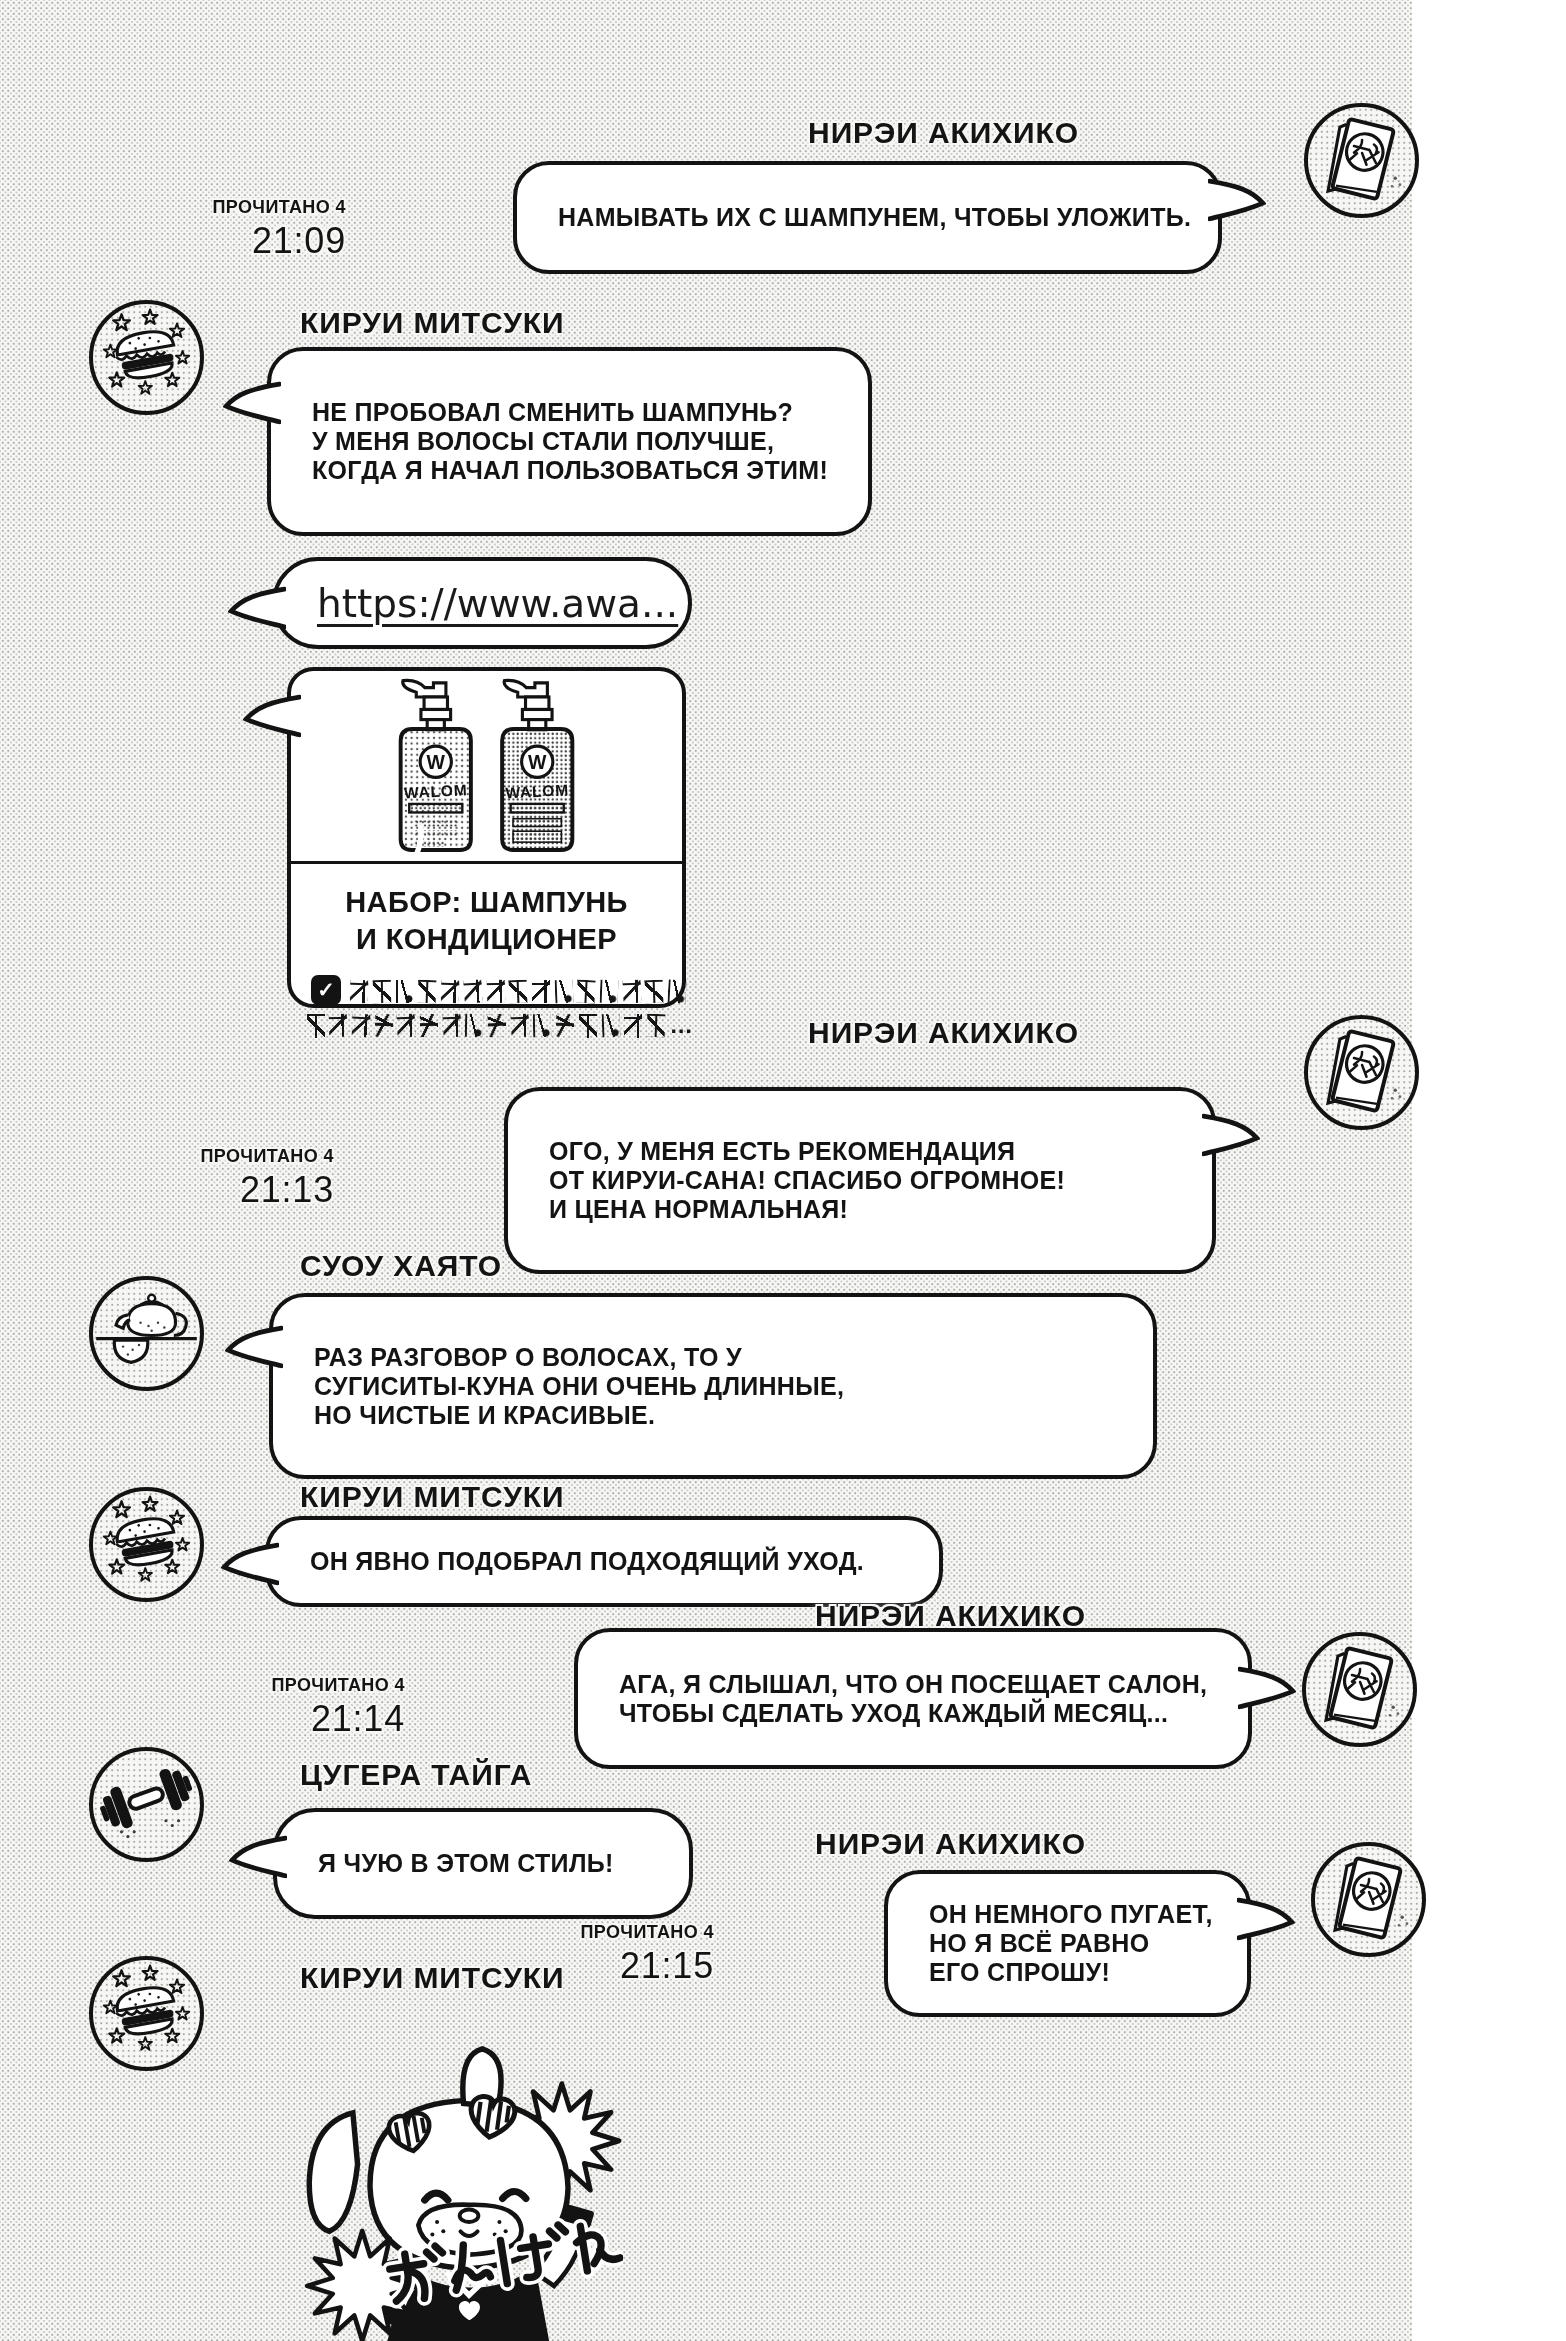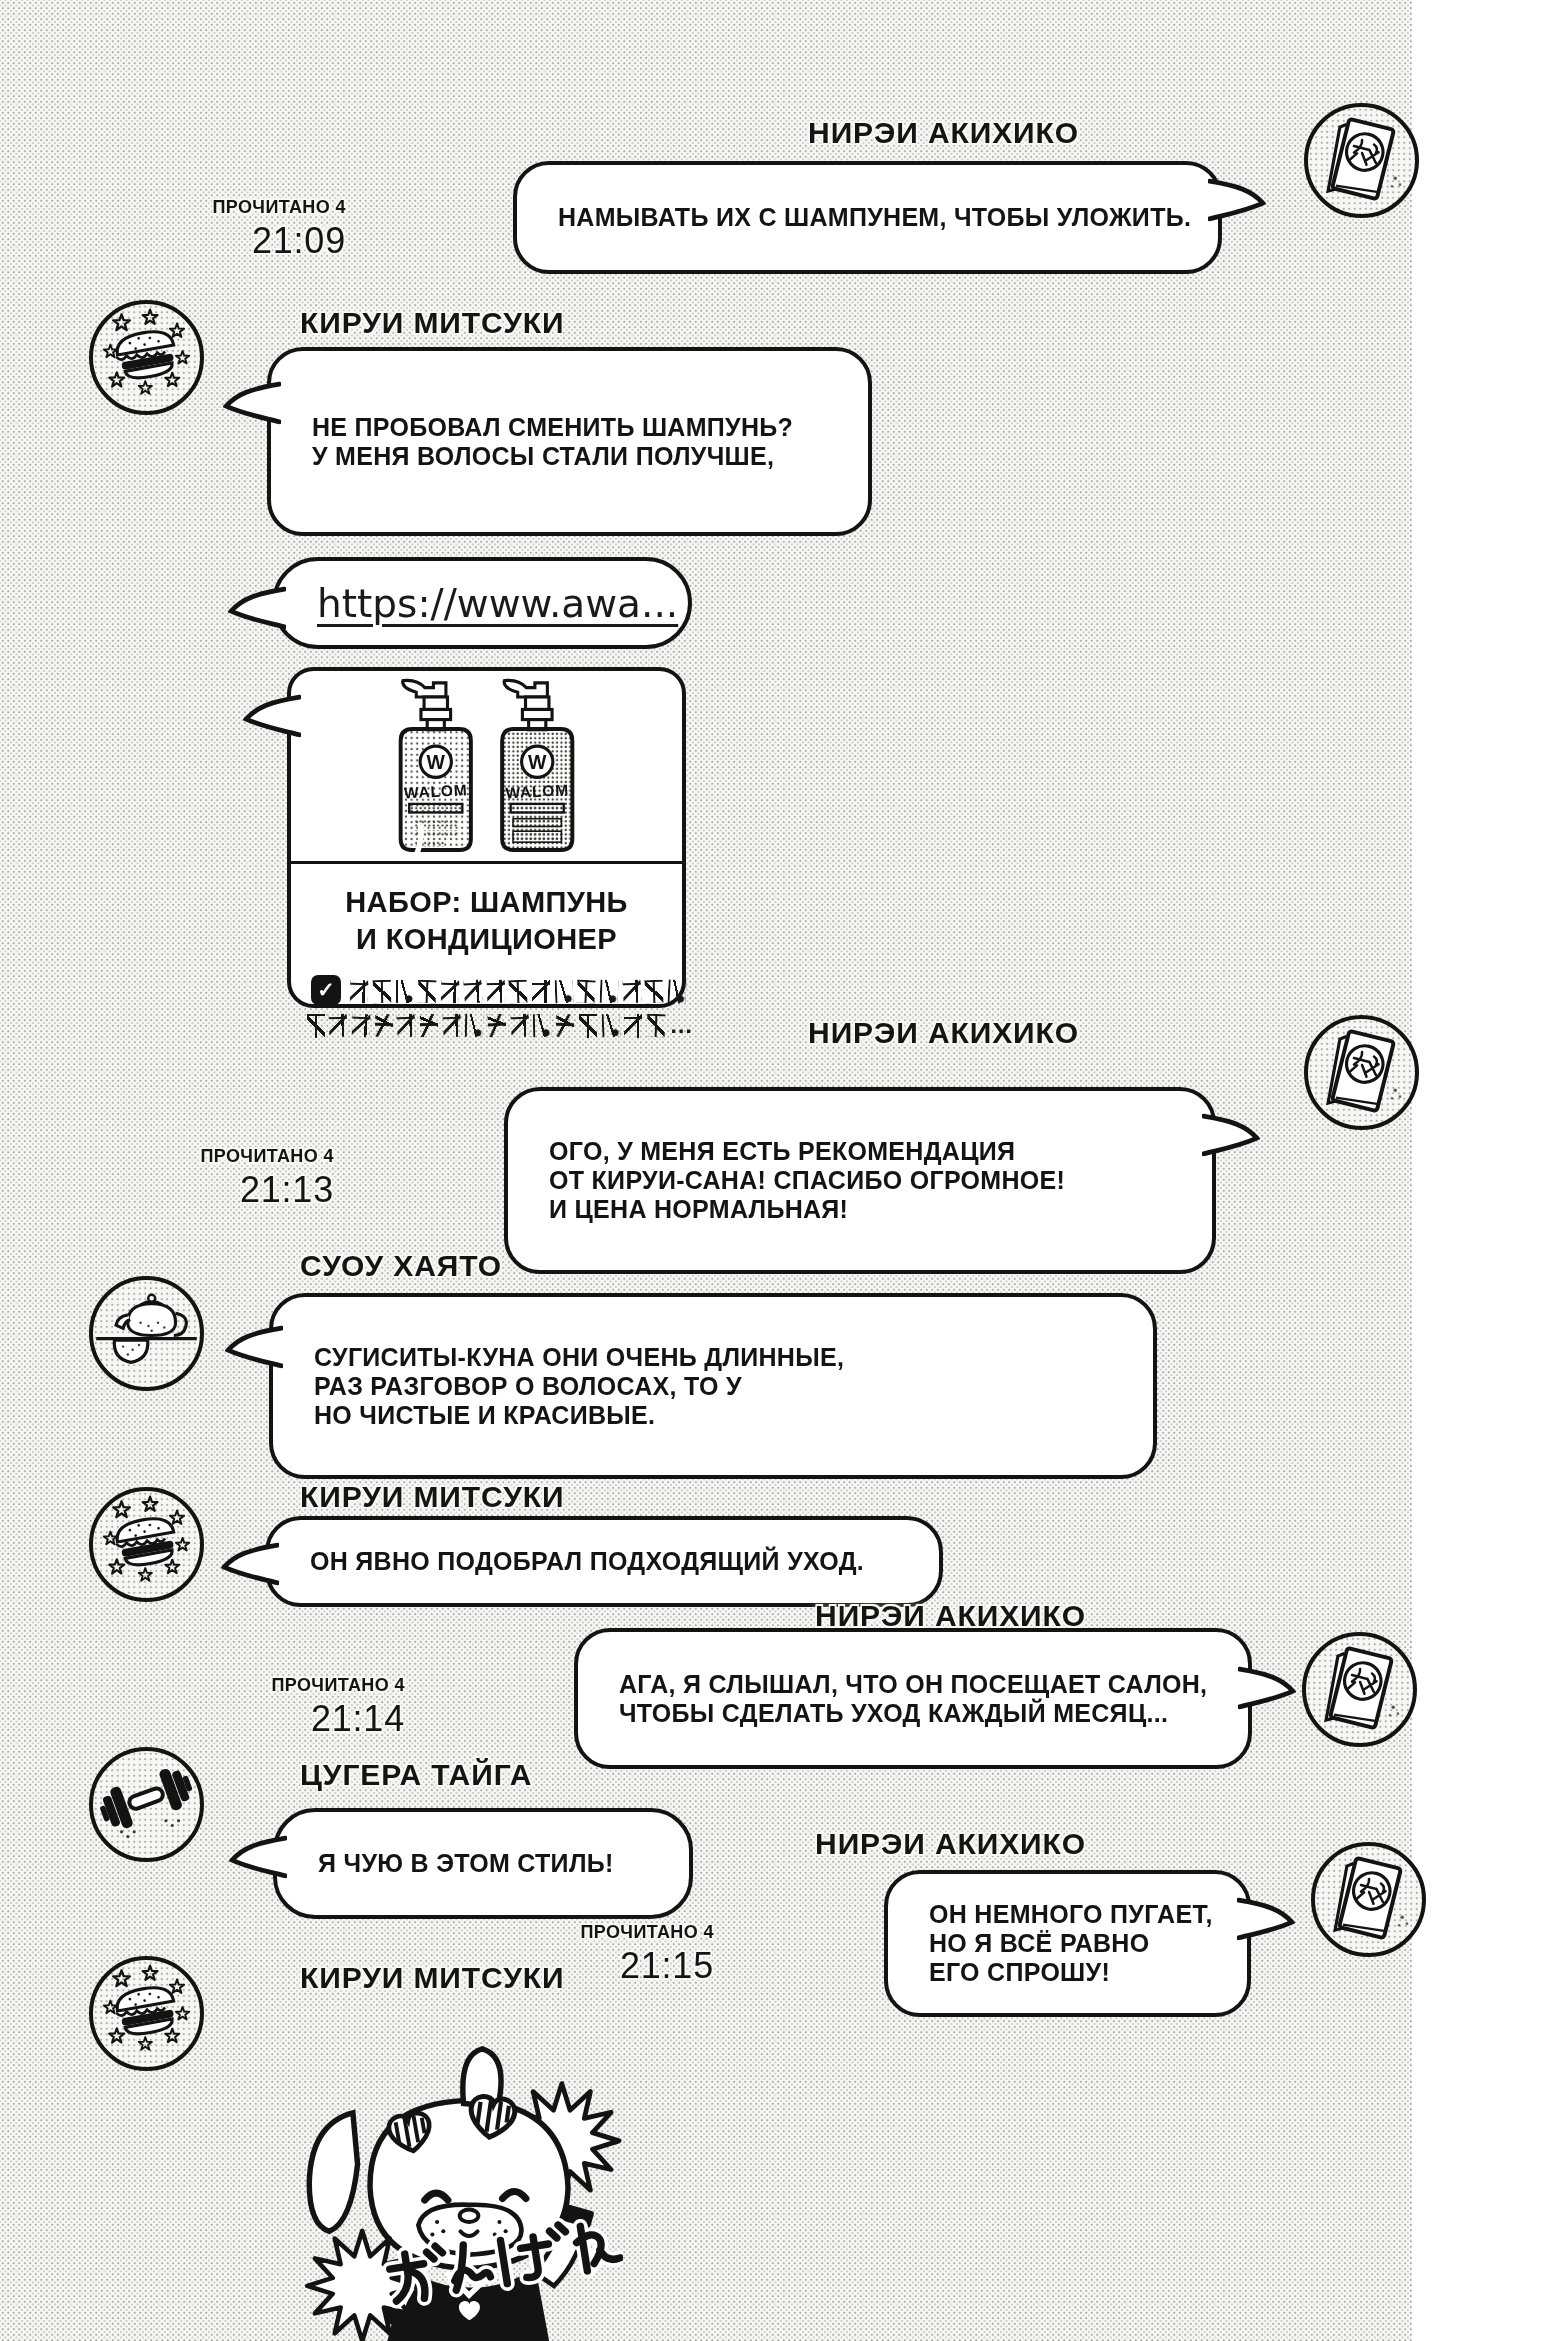--- a/index.html
+++ b/index.html
@@ -121,20 +121,21 @@
       </g>
     </svg>
   </div>
   <div class="name halo" style="left:300px;top:306px">КИРУИ МИТСУКИ</div>
   <div class="bubble" style="left:267px;top:347px;width:605px;height:189px">
     <svg class="tail tl" style="top:30px" viewBox="0 0 74 56">
         <path d="M72 4 C36 10 18 16 4 32 C26 42 48 46 72 52"></path>
       </svg>
     <div class="line">НЕ ПРОБОВАЛ СМЕНИТЬ ШАМПУНЬ?</div>
     <div class="line">У МЕНЯ ВОЛОСЫ СТАЛИ ПОЛУЧШЕ,</div>
+    <div class="line">КОГДА Я НАЧАЛ ПОЛЬЗОВАТЬСЯ ЭТИМ!</div>
   </div>
 
   <div class="bubble pill" style="left:272px;top:557px;width:420px;height:92px">
     <svg class="tail tl" style="top:25px" viewBox="0 0 74 56">
         <path d="M72 4 C36 10 18 16 4 32 C26 42 48 46 72 52"></path>
       </svg>
     <a class="link-line">https://www.awa...</a>
   </div>
 
   <div class="card" style="left:287px;top:667px;width:399px;height:341px">
@@ -285,22 +286,22 @@
             <circle cx="10" cy="-10" r="1.5"></circle>
             <circle cx="-4" cy="2" r="1.5"></circle>
           </g>
       </g>
     </svg>
   </div>
   <div class="bubble" style="left:269px;top:1293px;width:888px;height:186px;justify-content:center">
     <svg class="tail tl" style="top:28px" viewBox="0 0 74 56">
         <path d="M72 4 C36 10 18 16 4 32 C26 42 48 46 72 52"></path>
       </svg>
+    <div class="line">РАЗ РАЗГОВОР О ВОЛОСАХ, ТО У</div>
     <div class="line">СУГИСИТЫ-КУНА ОНИ ОЧЕНЬ ДЛИННЫЕ,</div>
-    <div class="line">РАЗ РАЗГОВОР О ВОЛОСАХ, ТО У</div>
     <div class="line">НО ЧИСТЫЕ И КРАСИВЫЕ.</div>
   </div>
 
   <div class="name halo" style="left:300px;top:1480px">КИРУИ МИТСУКИ</div>
   <div class="avatar" style="left:89px;top:1487px">
     <svg viewBox="0 0 135 135">
       <g fill="none" stroke="#131313" stroke-width="3" stroke-linejoin="round">
         <path transform="translate(36,24)" d="M0 -11 L2.6 -3.6 L10.5 -3.4 L4.2 1.4 L6.5 9 L0 4.3 L-6.5 9 L-4.2 1.4 L-10.5 -3.4 L-2.6 -3.6 Z"></path>
         <path transform="translate(72,17) scale(.9)" d="M0 -11 L2.6 -3.6 L10.5 -3.4 L4.2 1.4 L6.5 9 L0 4.3 L-6.5 9 L-4.2 1.4 L-10.5 -3.4 L-2.6 -3.6 Z"></path>
         <path transform="translate(106,34) scale(.85)" d="M0 -11 L2.6 -3.6 L10.5 -3.4 L4.2 1.4 L6.5 9 L0 4.3 L-6.5 9 L-4.2 1.4 L-10.5 -3.4 L-2.6 -3.6 Z"></path>

